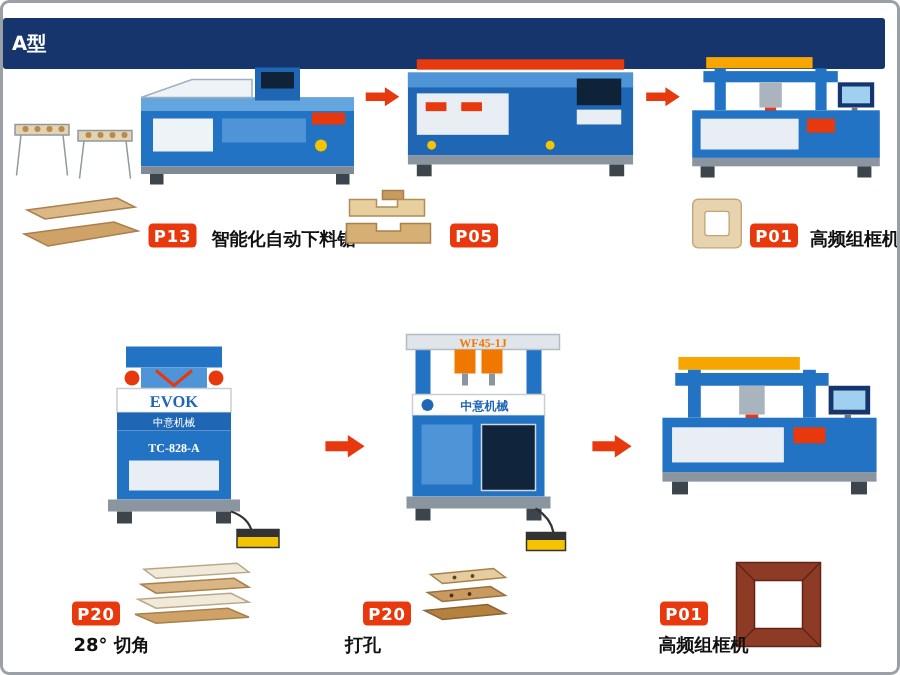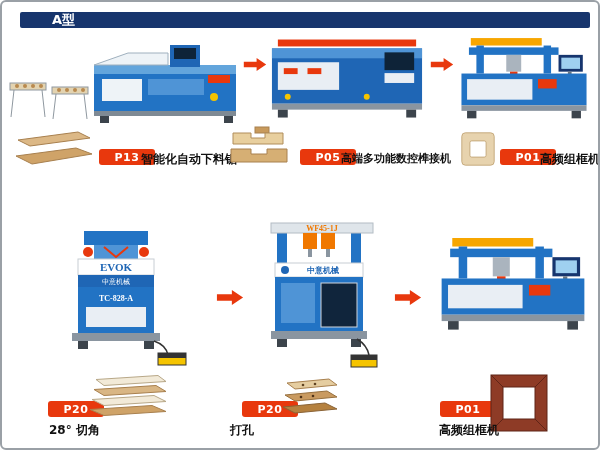--- a/index.html
+++ b/index.html
@@ -1,26 +1,26 @@
 <!DOCTYPE html>
 <html style="--page-border: #9aa0a6; --header-blue: #17356d; --accent-red: #e8380d; --machine-blue: #2273c4; --banner-yellow: #f7a600; --wood-tan: #d3aa78; --frame-brown: #8e3b26;"><head>
 <meta charset="utf-8">
 <style>
   * { margin:0; padding:0; box-sizing:border-box; }
   html,body { width:600px; height:450px; background:#fff;
     font-family:"DejaVu Sans","Liberation Sans",sans-serif; }
   .page { position:relative; width:600px; height:450px; background:#fff;
     border:2px solid var(--page-border,#9aa0a6); border-radius:6px; overflow:hidden; }
   .abs { position:absolute;font-family:Liberation Serif, serif; }
-  .sec-header { position:absolute; left:18px; right:8px; height:16px;
+  .sec-header { position:absolute; left:0; right:8px; height:34px;
     background:var(--header-blue,#17356d); color:#fff; display:flex; align-items:center;
-    gap:16px; padding-left:32px; font-size:13px; font-weight:bold; border-radius:2px; }
+    gap:16px; padding-left:6px; font-size:13px; font-weight:bold; border-radius:2px; }
   .arrow { color:var(--accent-red,#e8380d); }
   .arrow svg, .machine svg, .product svg { width:100%; height:100%; display:block; }
-  .tag { position:absolute; width:56px; height:16px; background:var(--accent-red,#e8380d);
+  .tag { position:absolute; width:32px; height:16px; background:var(--accent-red,#e8380d);
     color:#fff; font-weight:bold; font-size:11px; display:flex; align-items:center;
     justify-content:center; border-radius:3px; letter-spacing:.5px; }
   .step-label { position:absolute; font-size:12px; font-weight:bold; color:#111;
     white-space:nowrap; }
 </style>
 </head>
 <body>
 
 <div class="page">
 
@@ -124,21 +124,20 @@
   <div class="step-label" style="left:139px;top:149px">智能化自动下料锯</div>
 
   <div class="abs product" style="left:227px;top:123px;width:66px;height:47px">
     <svg viewBox="0 0 66 47">
       <rect x="26" y="2" width="14" height="6" fill="#c89a5c" stroke="#a8804e"></rect>
       <path d="M4 8 h18 v5 h14 v-5 h18 v11 H4 Z" fill="#e8cf9e" stroke="#b08d5a"></path>
       <path d="M2 24 h20 v5 h16 v-5 h20 v13 H2 Z" fill="#d6af74" stroke="#a8804e"></path>
     </svg>
   </div>
   <div class="tag" style="left:298px;top:147px">P05</div>
-  <div class="step-label" style="left:339px;top:149px;font-size:11px">高端多功能数控榫接机</div>
 
   <div class="abs product" style="left:458px;top:127px;width:36px;height:40px">
     <svg viewBox="0 0 40 40">
       <rect x="2" y="2" width="36" height="36" rx="4" fill="#e7d3ae" stroke="#c2a576"></rect>
       <rect x="11" y="11" width="18" height="18" rx="2" fill="#ffffff" stroke="#c2a576"></rect>
     </svg>
   </div>
   <div class="tag" style="left:498px;top:147px">P01</div>
   <div class="step-label" style="left:538px;top:149px">高频组框机</div>
 

